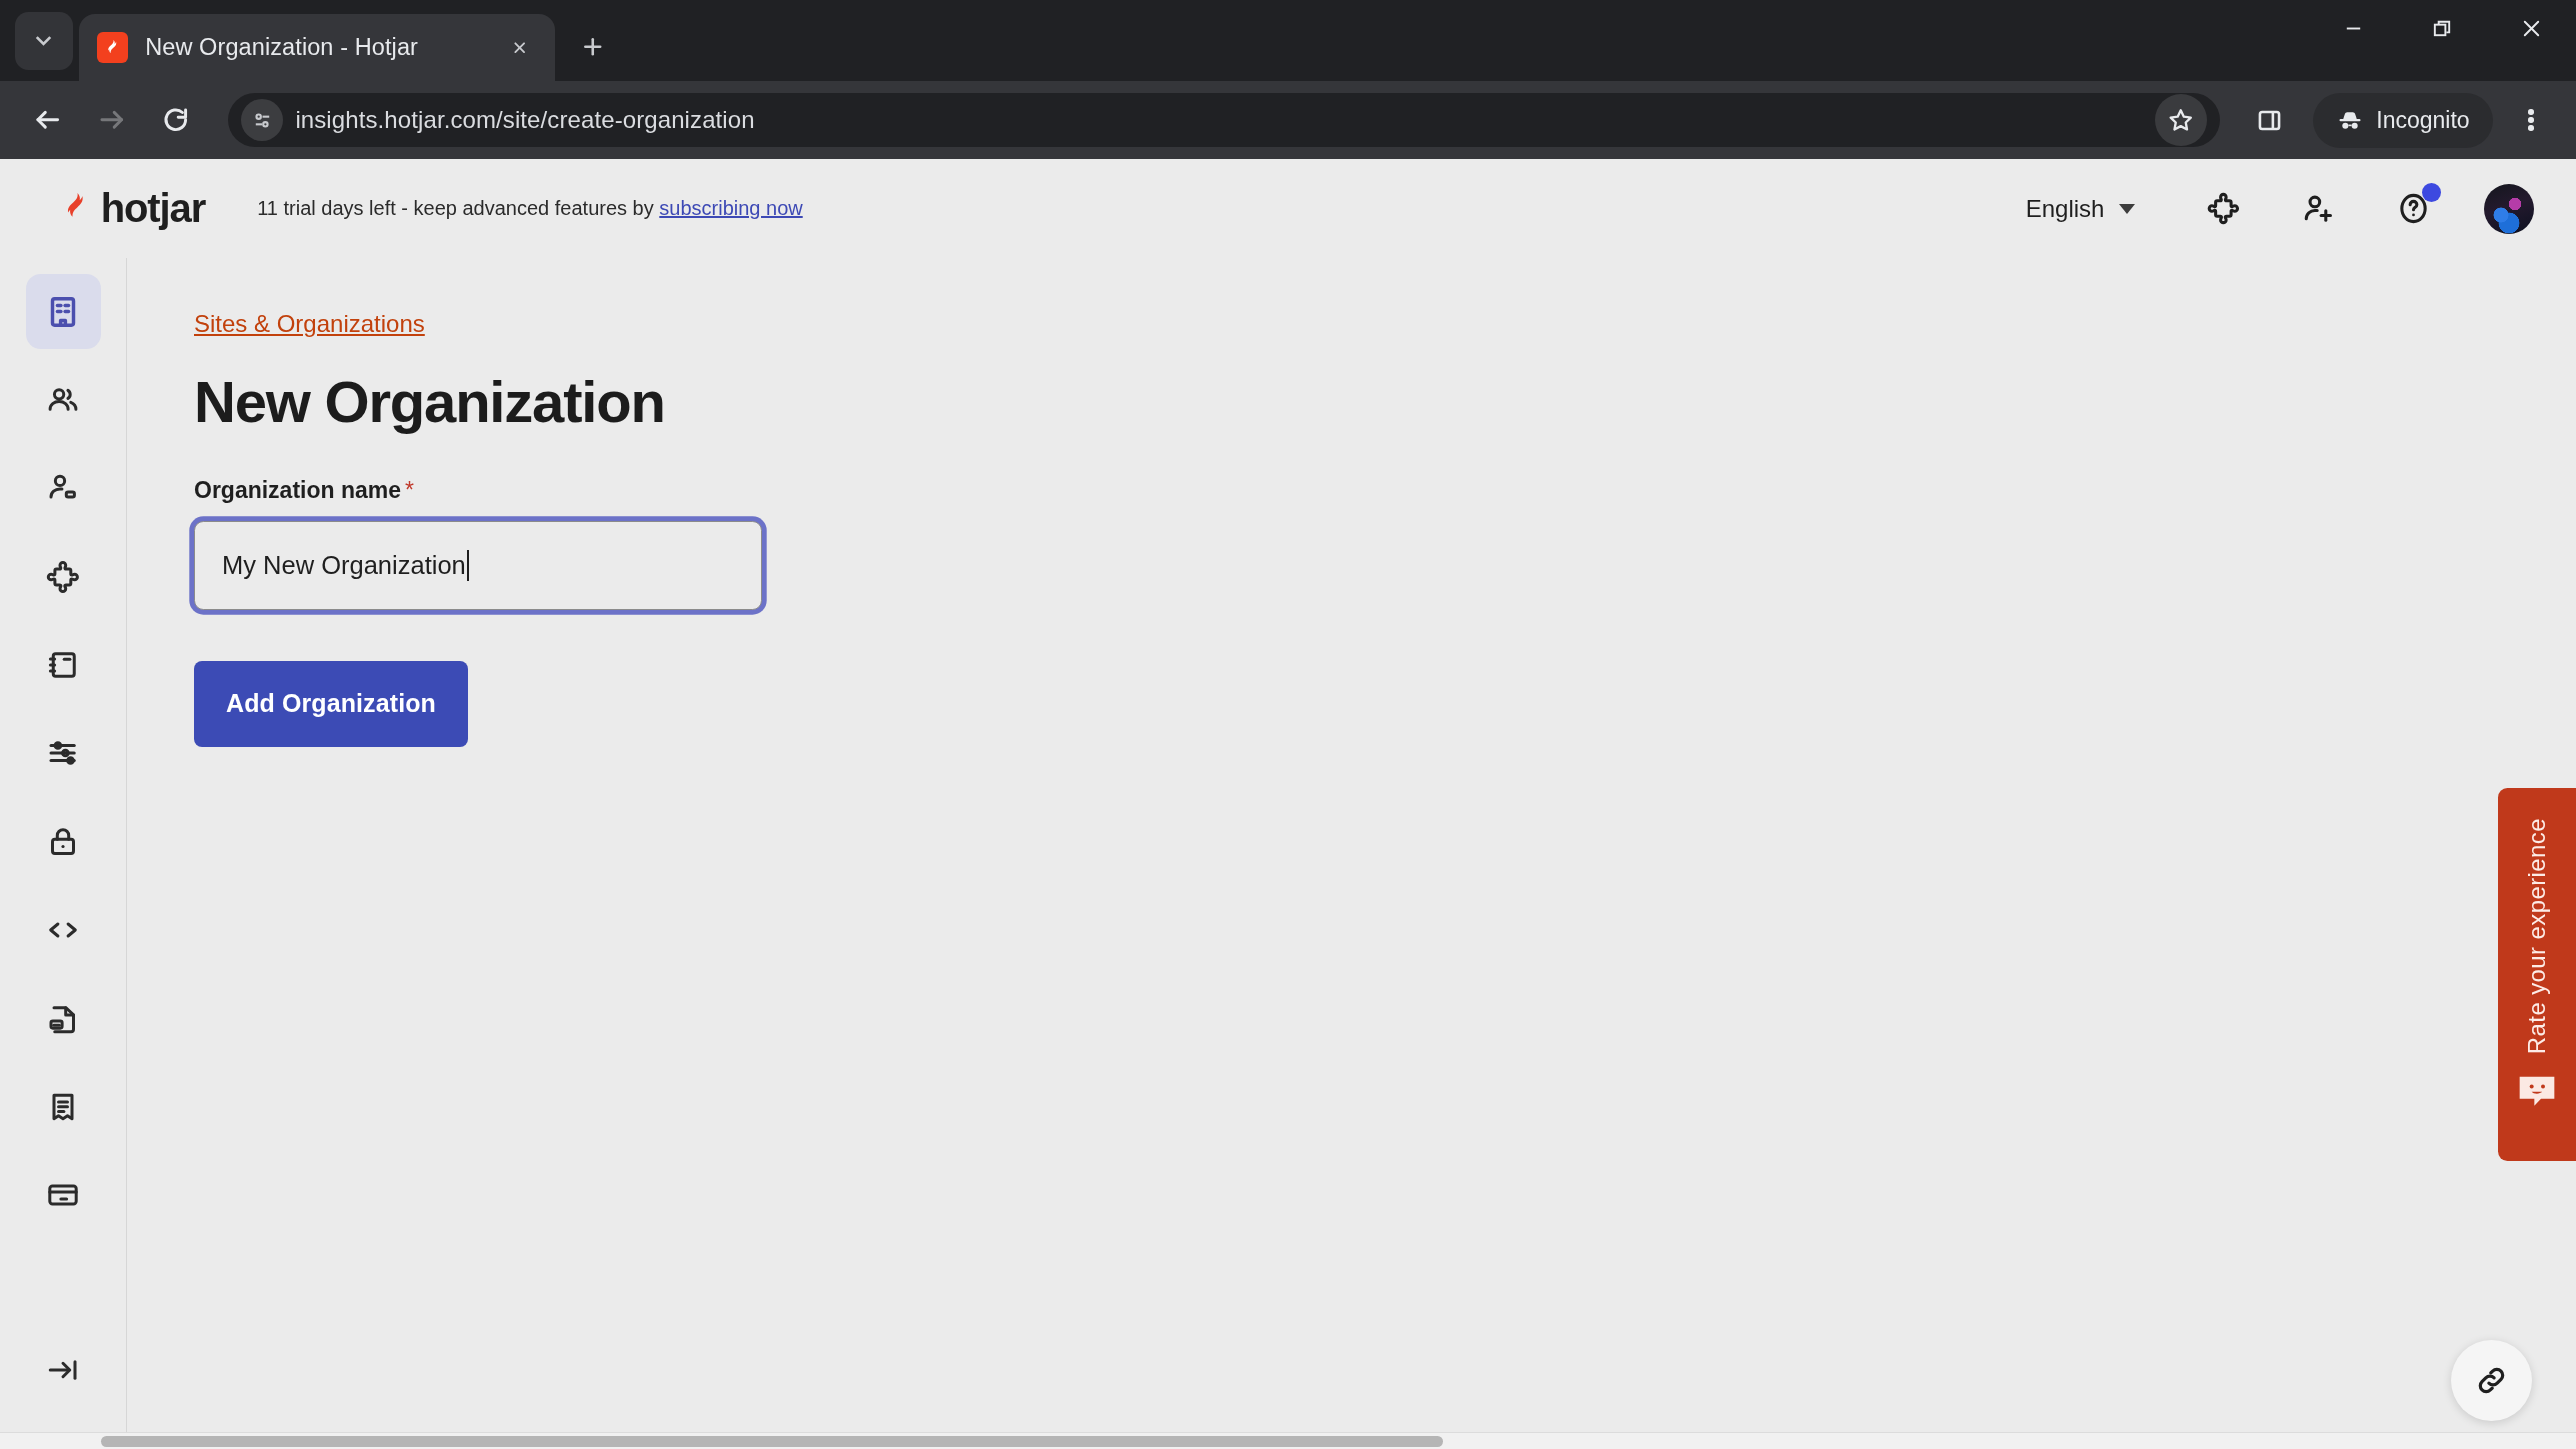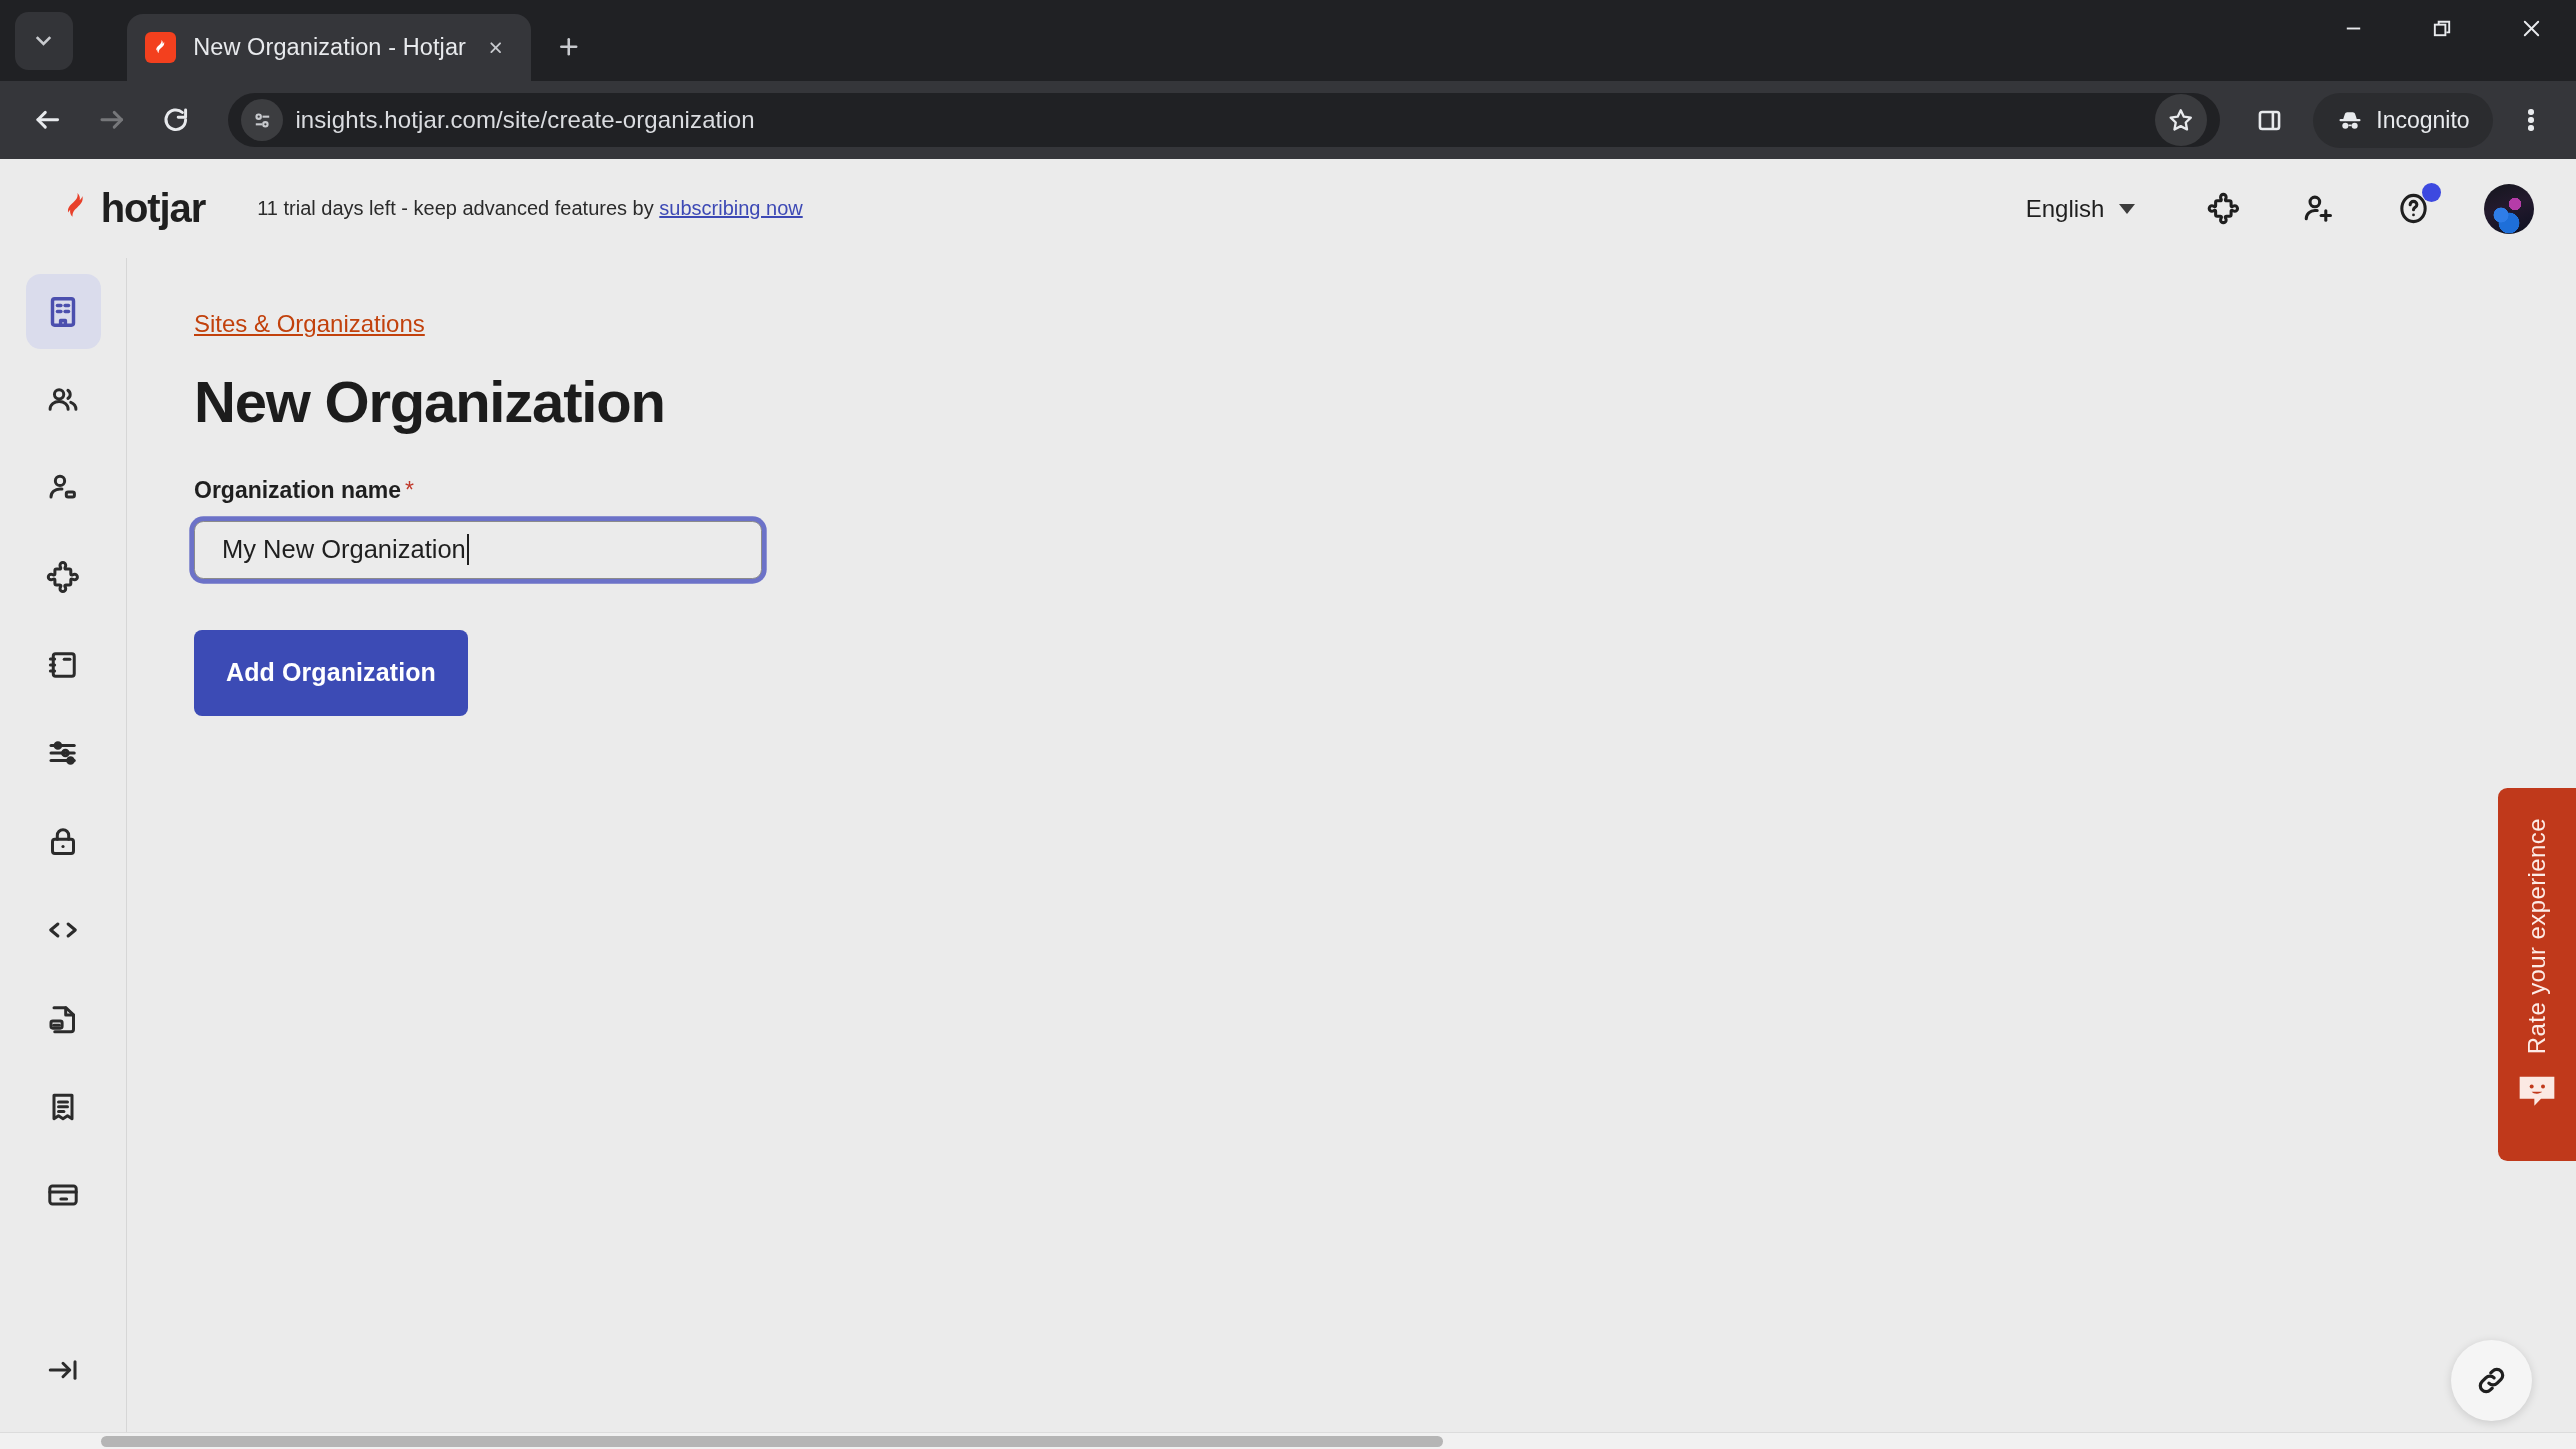--- a/index.html
+++ b/index.html
@@ -18,25 +18,24 @@
     display: flex; align-items: flex-end; padding-left: 8px; flex: 0 0 81px;
   }
   .tab-list-btn {
     width: 58px; height: 58px; margin: 0 6.7px 11.4px 6.7px;
     background: #333438; border-radius: 13.4px;
     display:flex; align-items:center; justify-content:center;
   }
   .tab-list-btn svg { width: 27px; height: 27px; stroke:#c8cace; fill:none; stroke-width:2.4; }
 
   .tab {
-    height: 67px; width: 404px; background: #35363a;
+    height: 67px; width: 476px; background: #35363a;
     border-radius: 16px 16px 0 0;
     display: flex; align-items: center; padding: 0 17.4px;
     position: relative;
-    margin-left: 48px;
   }
   .tab-favicon {
     width: 31px; height: 31px; border-radius: 6px; background: #f3401e;
     flex: 0 0 31px; display:flex; align-items:center; justify-content:center;
     margin-right: 17.4px;
   }
   .tab-favicon svg { width: 20px; height: 20px; }
   .tab-title {
     color: #e8eaed; font-size: 23.5px; white-space: nowrap; overflow: hidden;
     flex: 1 1 auto; letter-spacing: 0.1px;
@@ -148,21 +147,21 @@
 
   
   .main { flex: 1 1 auto; padding: 52px 0 0 67px; position: relative; }
   .breadcrumb { font-size: 24px; color: #c2410c; text-decoration: underline; display:inline-block; }
   .page-title { font-size: 58px; font-weight: 700; color:#1c1c1c; letter-spacing:-1.2px; margin-top: 29.5px; }
   .desc { font-size: 24px; color: #2b2b2b; margin-top: 58px; }
   .field-label { font-size: 23px; font-weight: 700; color:#1f1f1f; margin-top: 42px; }
   .field-label .req { color:#c0392b; font-weight: 400; margin-left: 4px; }
 
   .input-wrap {
-    margin-top: 17.4px; width: 568px; height: 58px; border-radius: 9.4px;
+    margin-top: 17.4px; width: 568px; height: 89px; border-radius: 9.4px;
     border: 1.3px solid #8b8b8b; background: #ebebeb;
     box-shadow: 0 0 0 4.7px #6c72c8;
     display:flex; align-items:center; padding: 0 27px;
   }
   .input-val { font-size: 25.5px; color:#1f1f1f; }
   .caret-bar { display:inline-block; width:2px; height:31px; background:#1f1f1f; margin-left:1.3px; vertical-align:-5.4px; }
 
   .submit-btn {
     margin-top: 51px; background: #3c4bb5; color:#fff;
     border: none; border-radius: 8px; height: 86px; padding: 0 32px;

